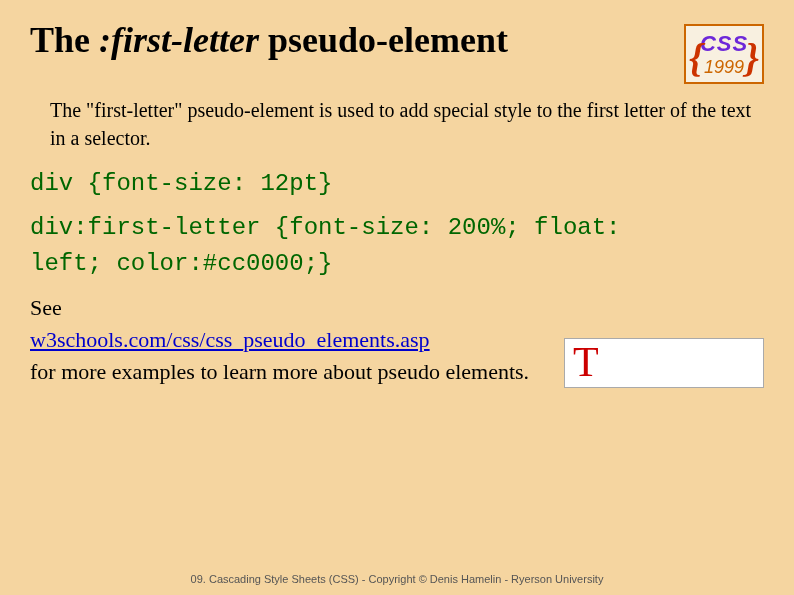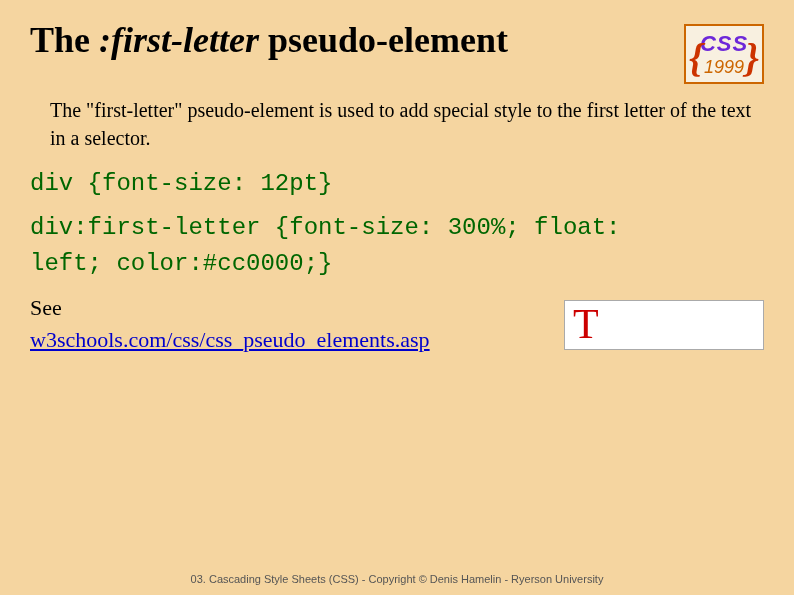--- a/index.html
+++ b/index.html
@@ -106,21 +106,21 @@
       font-family: 'Courier New', Courier, monospace;
       font-size: 24px;
       color: #006600;
       margin-bottom: 8px;
       margin-left: 0;
       line-height: 1.5;
     }
 
     .bottom-section {
       display: flex;
-      align-items: center;
+      align-items: flex-end;
       margin-top: 10px;
     }
 
     .see-text {
       font-size: 22px;
       color: #000;
       font-family: 'Times New Roman', Times, serif;
       flex: 1;
       line-height: 1.45;
     }
@@ -179,30 +179,31 @@
       <span class="css-logo-text">CSS</span>
       <span class="css-logo-year">1999</span>
       <span class="css-logo-brace-right">}</span>
     </div>
   </div>
 
   <div class="description">The "first-letter" pseudo-element is used to add special style to the first letter of the text in a selector.</div>
 
   <div class="code-block">div {font-size: 12pt}</div>
   <div class="code-block">
-    <span>div:first-letter {font-size: 300%; float:</span><br>
+    <span>div:first-letter {font-size: 200%; float:</span><br>
     <span>  left; color:#cc0000;}</span>
   </div>
 
   <div class="bottom-section">
     <div class="see-text">
       <span>See</span><br>
       <a href="#">w3schools.com/css/css_pseudo_elements.asp</a><br>
+      <span>for more examples to learn more about pseudo elements.</span>
     </div>
 
     <div class="demo-box">
       <span class="demo-box-first-letter">T</span>
     </div>
   </div>
 
-  <div class="footer">03. Cascading Style Sheets (CSS) - Copyright © Denis Hamelin - Ryerson University</div>
+  <div class="footer">09. Cascading Style Sheets (CSS) - Copyright © Denis Hamelin - Ryerson University</div>
 
 </div>
 
 </body></html>

